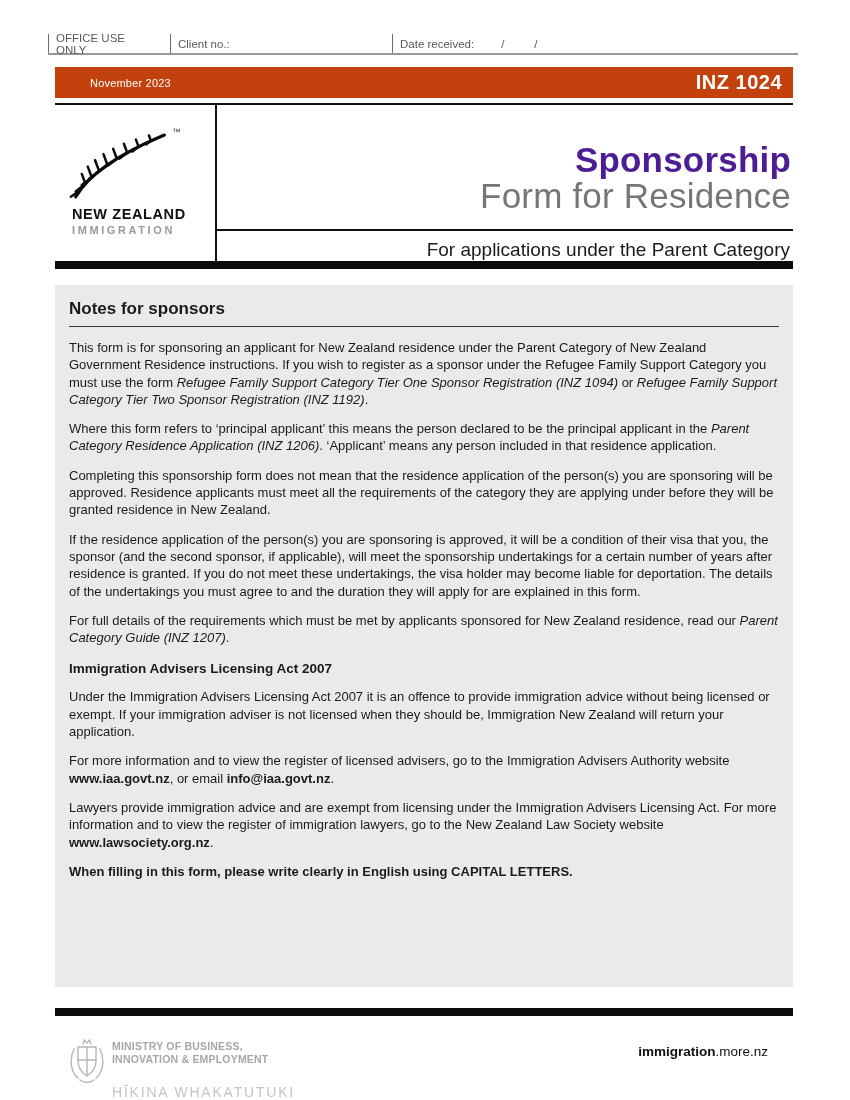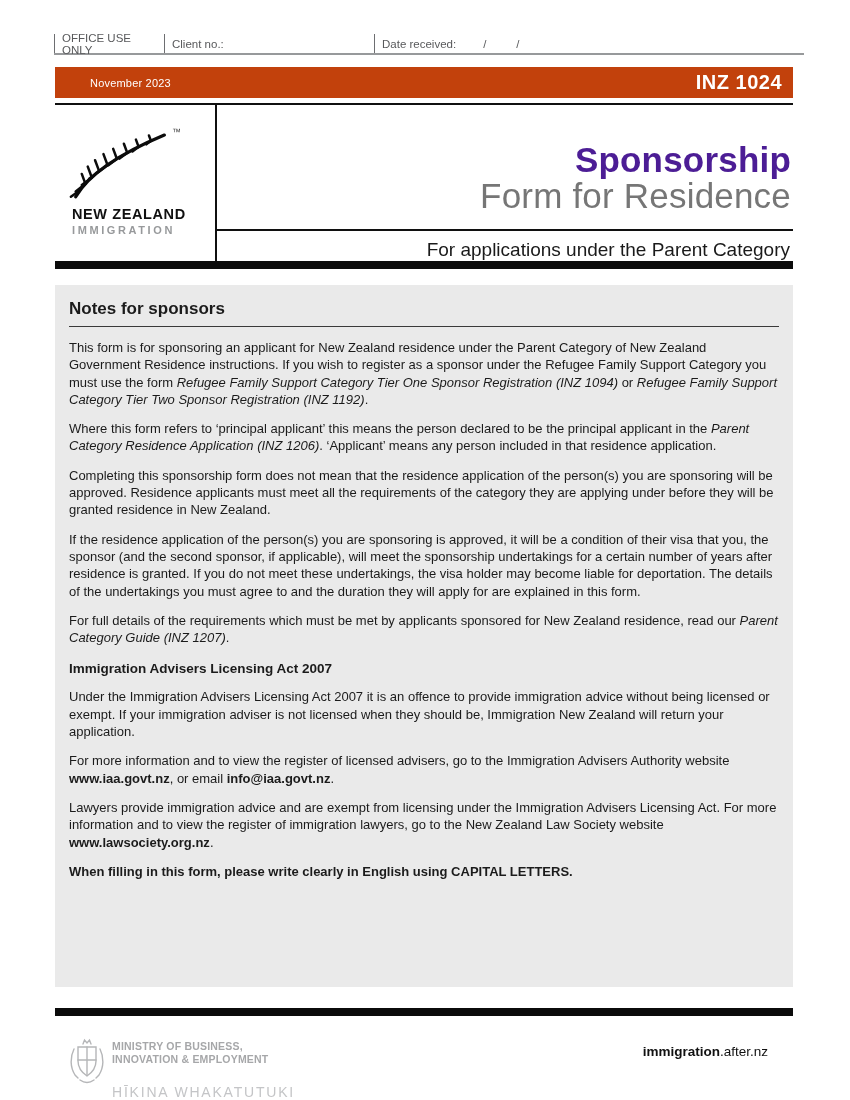--- a/index.html
+++ b/index.html
@@ -1,22 +1,22 @@
 <!DOCTYPE html>
 <html><head>
 <meta charset="utf-8">
 <style>
   * { margin:0; padding:0; box-sizing:border-box; }
   html,body { background:#ffffff; }
   body { font-family:"Liberation Sans", sans-serif; }
   .page { position:relative; width:850px; height:1100px; background:#ffffff; overflow:hidden; }
 
   
-  .office-bar { position:absolute; left:54px; top:34px; width:750px; height:21px;
-    display:flex; border-bottom:2px solid #97999b; }
+  .office-bar { position:absolute; left:48px; top:34px; width:750px; height:21px;
+    display:flex; border-bottom:2px solid #97999b;gap:12px; }
   .ob-seg { display:flex; align-items:center; border-left:1px solid #6d6e71;
     padding-left:7px; font-size:11.5px; color:#58595b; }
   .ob-s1 { width:110px; }
   .ob-s2 { width:210px; }
   .ob-s3 { width:210px;text-align:center; }
   .ob-s4 { flex:1; }
   .ob-slash1 { margin-left:27px; }
   .ob-slash2 { margin-left:30px; }
 
   
@@ -146,16 +146,16 @@
         <path d="M8,13 c-4,8 -4,18 1,26 l3,3"></path>
         <path d="M34,13 c4,8 4,18 -1,26 l-3,3"></path>
         <path d="M14,44 q7,5 14,0"></path>
       </g>
     </svg>
     <div class="ministry">
       <div class="m1">MINISTRY OF BUSINESS,</div>
       <div class="m2">INNOVATION &amp; EMPLOYMENT</div>
       <div class="m3">HĪKINA WHAKATUTUKI</div>
     </div>
-    <div class="website"><span class="bd">immigration</span><span>.after.nz</span></div>
+    <div class="website"><span class="bd">immigration</span><span>.more.nz</span></div>
   </div>
 
 </div>
 
 </body></html>

